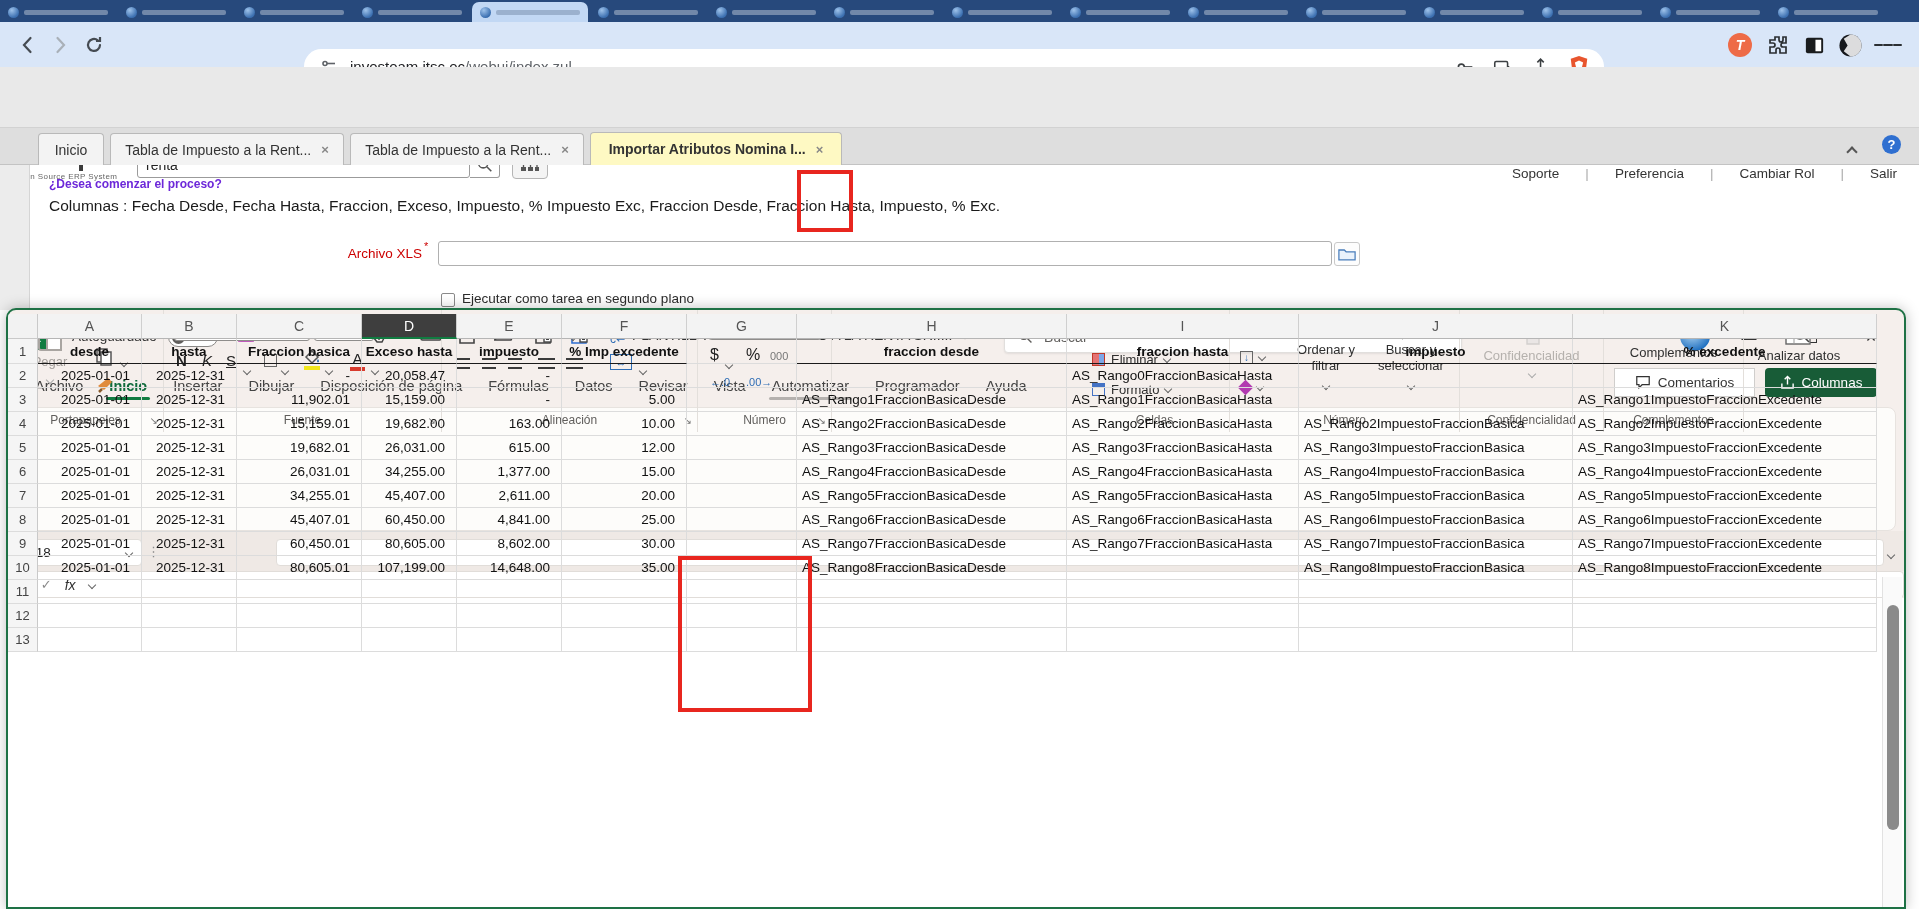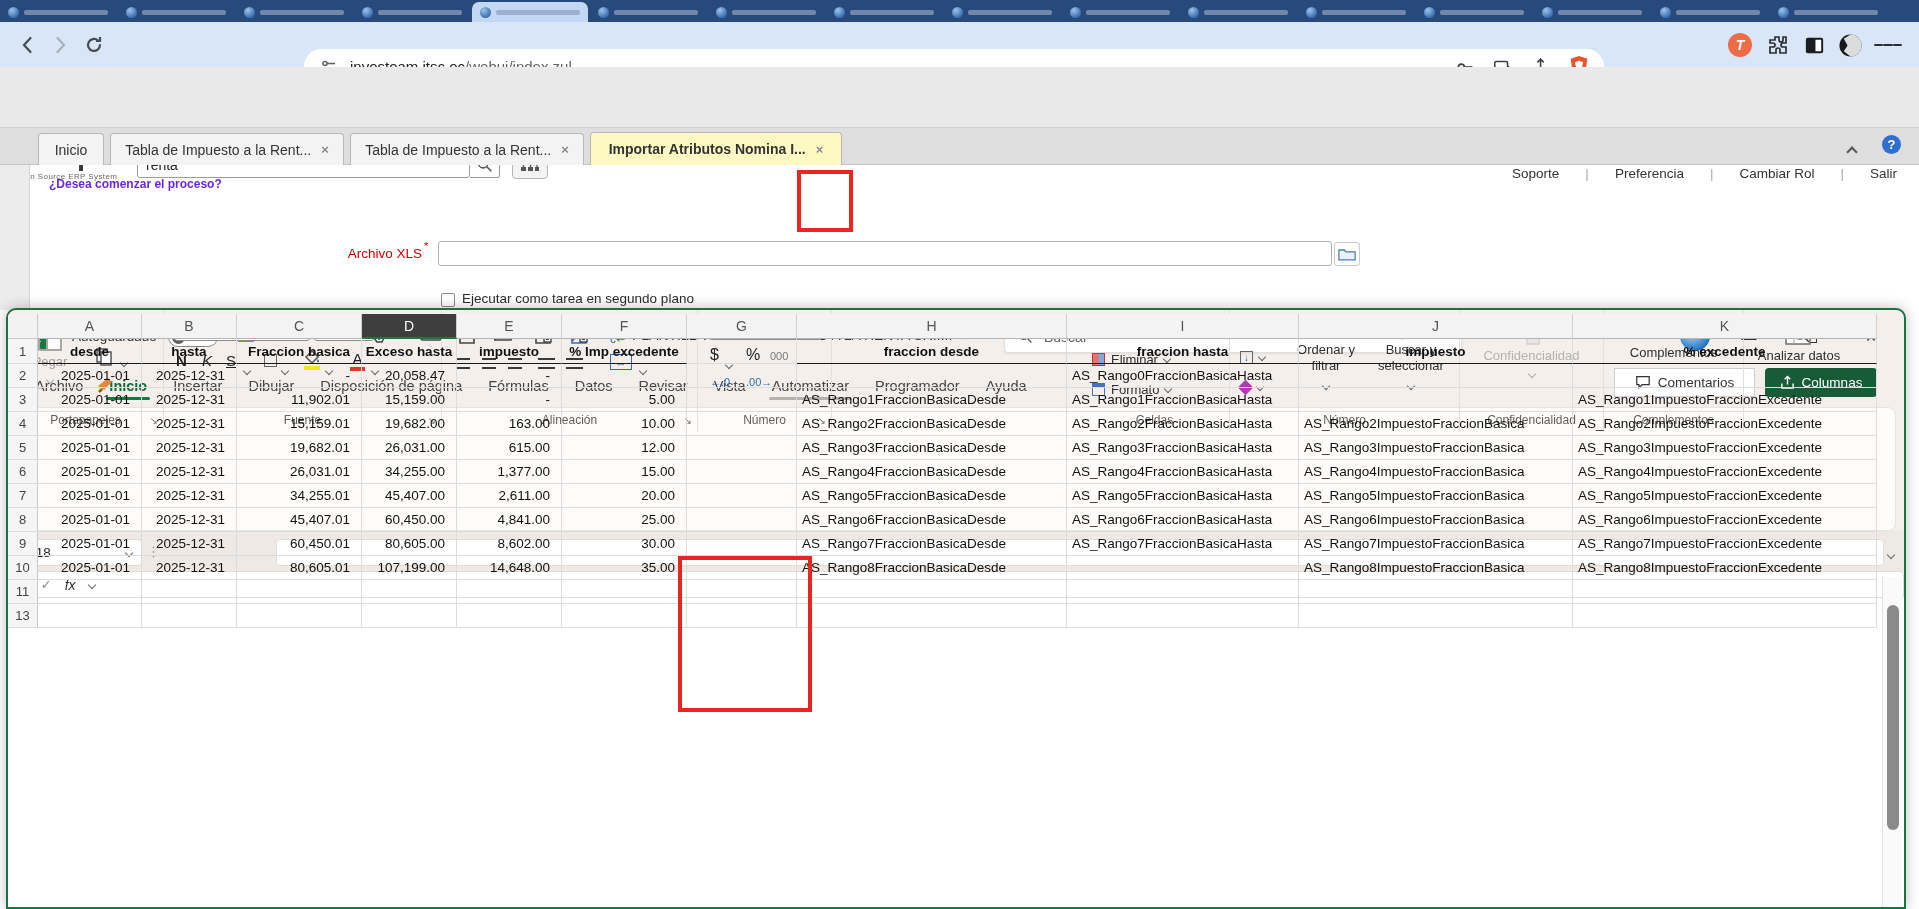--- a/index.html
+++ b/index.html
@@ -318,20 +318,21 @@
       <div class="itab active" style="left: 590px; width: 252px;">
         <div>Importar Atributos Nomina I...</div>
         <div class="cls">×</div>
       </div>
     </div>
   <div id="leftrail" class="abs"></div>
   <div id="collapup" class="abs"><span class="chvup"></span></div>
   <div id="helpic" class="abs">?</div>
 
   <div id="q1" class="abs">¿Desea comenzar el proceso?</div>
+  <div id="q2" class="abs">Columnas : Fecha Desde, Fecha Hasta, Fraccion, Exceso, Impuesto, % Impuesto Exc, Fraccion Desde, Fraccion Hasta, Impuesto, % Exc.</div>
   <div id="flabel" class="abs">Archivo XLS</div>
   <div id="fstar" class="abs">*</div>
   <div id="finput" class="abs"></div>
   <div id="fbtn" class="abs">
     <svg width="18" height="15" viewBox="0 0 20 16">
         <path d="M1 3 h6 l2 2 h10 v9 H1 Z" fill="#eaf2fb" stroke="#4a7ebb" stroke-width="1.4"></path>
       </svg>
   </div>
   <div id="cbx" class="abs"></div>
   <div id="cbxlbl" class="abs">Ejecutar como tarea en segundo plano</div>
@@ -822,20 +823,34 @@
             <div class="cell ar" style="width: 95px;"></div>
             <div class="cell ar" style="width: 105px;"></div>
             <div class="cell ar" style="width: 125px;"></div>
             <div class="cell ar" style="width: 110px;"></div>
             <div class="cell al" style="width: 270px;"></div>
             <div class="cell al" style="width: 232px;"></div>
             <div class="cell al" style="width: 274px;"></div>
             <div class="cell al" style="width: 304px;"></div>
           </div>
           <div class="srow">
+            <div class="rh">12</div>
+            <div class="cell ar" style="width: 104px;"></div>
+            <div class="cell ar" style="width: 95px;"></div>
+            <div class="cell ar" style="width: 125px;"></div>
+            <div class="cell ar" style="width: 95px;"></div>
+            <div class="cell ar" style="width: 105px;"></div>
+            <div class="cell ar" style="width: 125px;"></div>
+            <div class="cell ar" style="width: 110px;"></div>
+            <div class="cell al" style="width: 270px;"></div>
+            <div class="cell al" style="width: 232px;"></div>
+            <div class="cell al" style="width: 274px;"></div>
+            <div class="cell al" style="width: 304px;"></div>
+          </div>
+          <div class="srow">
             <div class="rh">13</div>
             <div class="cell ar" style="width: 104px;"></div>
             <div class="cell ar" style="width: 95px;"></div>
             <div class="cell ar" style="width: 125px;"></div>
             <div class="cell ar" style="width: 95px;"></div>
             <div class="cell ar" style="width: 105px;"></div>
             <div class="cell ar" style="width: 125px;"></div>
             <div class="cell ar" style="width: 110px;"></div>
             <div class="cell al" style="width: 270px;"></div>
             <div class="cell al" style="width: 232px;"></div>

